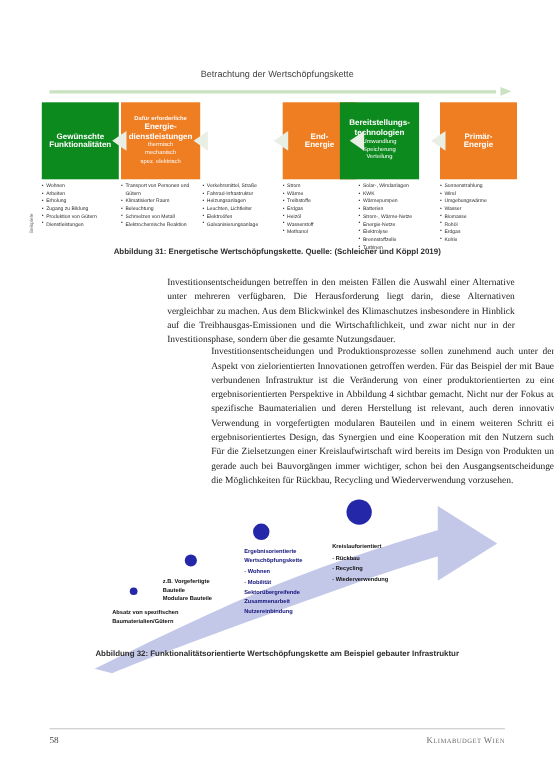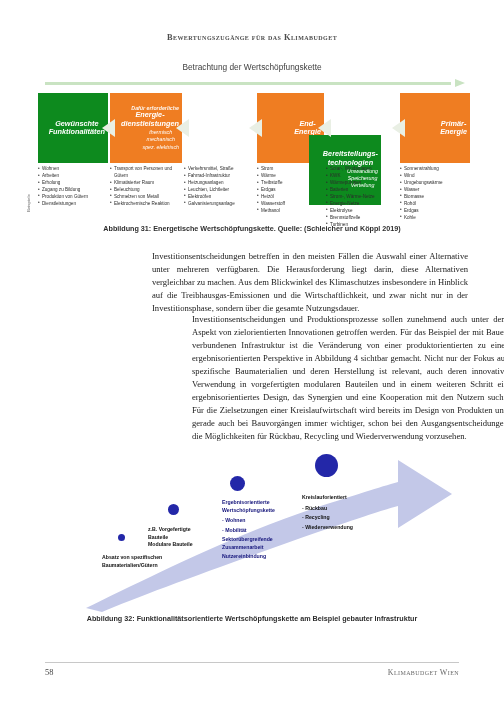--- a/index.html
+++ b/index.html
@@ -46,23 +46,23 @@
     position: absolute; right: 0; top: 0; width: 0; height: 0;
     border-top: 4.5px solid transparent;
     border-bottom: 4.5px solid transparent;
     border-left: 10px solid #c9e3c2;
   }
 
   .boxrow { position: absolute; left: 38px; top: 31px; width: 432px; height: 70px; }
   .cbox {
     position: absolute; top: 0; height: 70px;
     display: flex; flex-direction: column;
-    align-items: flex-end; justify-content: center;
+    align-items: center; justify-content: center;
     text-align: center; color: #ffffff;
-    box-sizing: border-box; padding: 2px 3px; font-style: italic;
+    box-sizing: border-box; padding: 2px 3px;
   }
   .cbox.green  { background: #0d8a1e; }
   .cbox.orange { background: #ef7d22; }
   .cbox .pre  { font-size: 5.3px; line-height: 1.15; font-weight: bold; opacity: .92; }
   .cbox .main { font-size: 7.3px; line-height: 1.15; font-weight: bold; }
   .cbox .sub  { font-size: 5.3px; line-height: 1.35; margin-top: 1px; }
 
   .notch {
     position: absolute; top: 26px; width: 13px; height: 18px;
     z-index: 4;
@@ -90,21 +90,21 @@
     font-size: 4.4px; color: #6d6d6d;
     transform: rotate(-90deg); transform-origin: left top;
     white-space: nowrap;
   }
 
   .caption {
     position: absolute; left: 0; width: 504px; text-align: center;
     font-size: 7.2px; color: #2e2e2e; font-weight: bold;
   }
   #cap31 { top: 224px; }
-  #cap32 { top: 614px; }
+  #cap32 { top: 589px; }
 
   
   .body-text {
     position: absolute; left: 152px; width: 316px;
     font-family: "Liberation Serif", serif;
     font-size: 8.6px;
     line-height: 13.05px;
     text-align: justify;
     color: #1a1a1a;
   }
@@ -139,21 +139,20 @@
     position: absolute; right: 45px; top: 668px;
     font-family: "Liberation Serif", serif; font-size: 8px; color: #6a6a6a;
     font-variant: small-caps; letter-spacing: .4px; margin-left: 36px;
   }
 </style>
 </head>
 <body>
 
 <div class="page">
 
-  <div class="runhead">Bewertungszugänge für das Klimabudget</div>
 
   <div class="fig31">
 
     <div class="chain-title">Betrachtung der Wertschöpfungskette</div>
 
     <div class="chain-arrow">
       <div class="bar"></div>
         <div class="head"></div>
     </div>
 
@@ -174,21 +173,21 @@
         </div>
         <div class="notch" style="left: 211px;">
           <div class="tri"></div>
         </div>
         <div class="cbox orange" style="left: 219px; width: 67px;">
           <div class="main">End-<br>Energie</div>
         </div>
         <div class="notch" style="left: 280px;">
           <div class="tri"></div>
         </div>
-        <div class="cbox green" style="left: 271px; width: 72px; margin-top: 42px;">
+        <div class="cbox green" style="left: 271px; width: 72px;">
           <div class="main">Bereitstellungs-<br>technologien</div>
           <div class="sub">Umwandlung<br>Speicherung<br>Verteilung</div>
         </div>
         <div class="notch" style="left: 354px;">
           <div class="tri"></div>
         </div>
         <div class="cbox orange" style="left: 362px; width: 70px;">
           <div class="main">Primär-<br>Energie</div>
         </div>
       </div>

